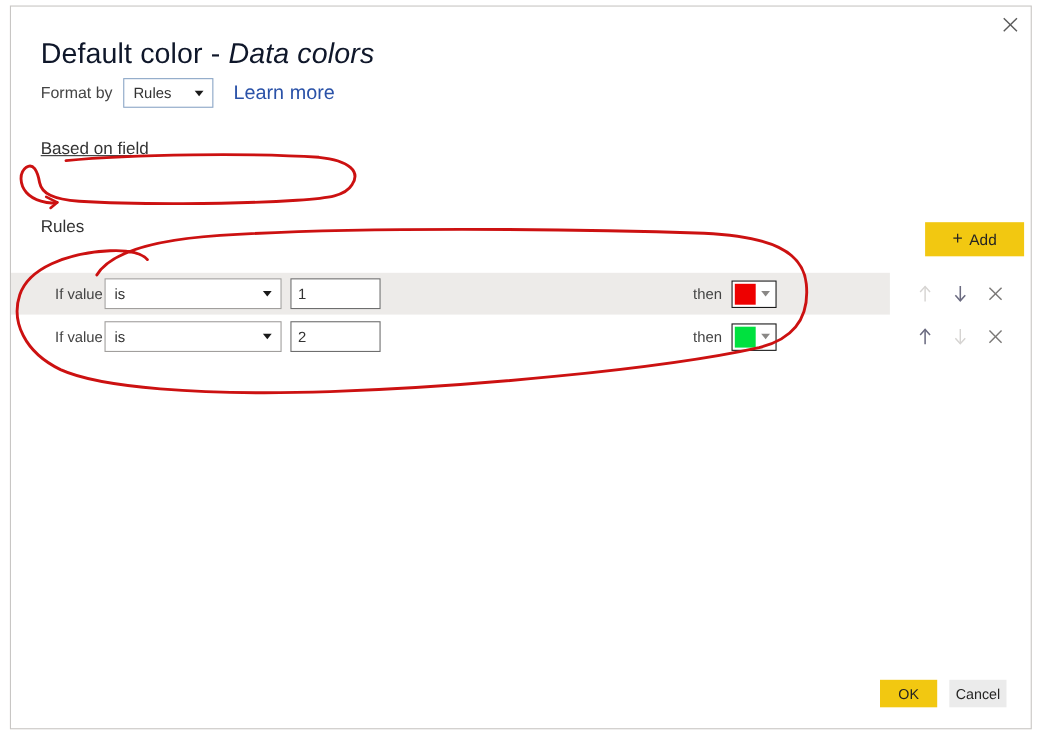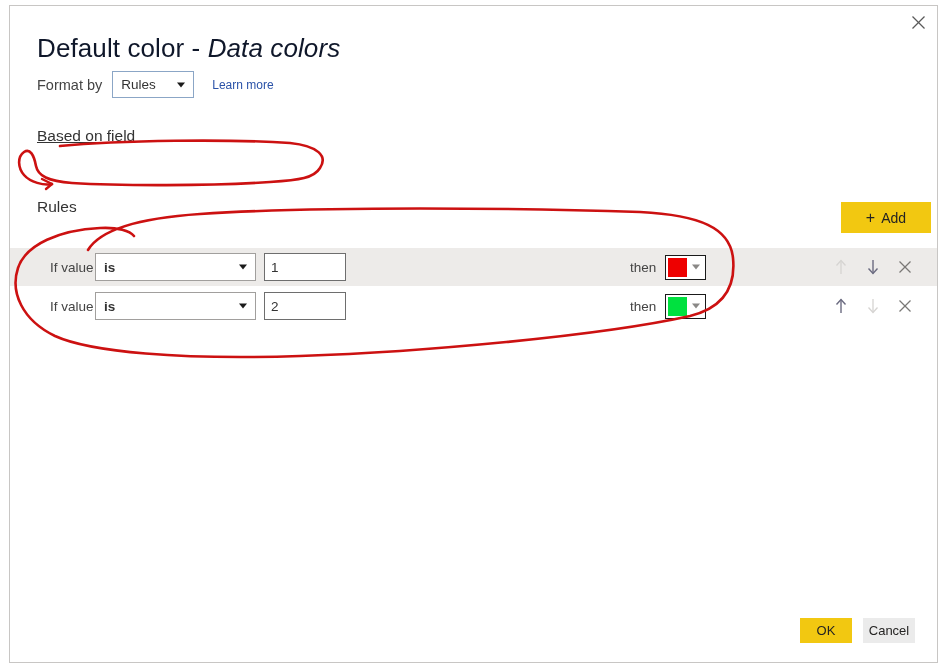--- a/index.html
+++ b/index.html
@@ -93,21 +93,21 @@
     position: absolute;
     right: 8px;
     top: 50%;
     transform: translateY(-50%);
     width: 0; height: 0;
     border-left: 4.5px solid transparent;
     border-right: 4.5px solid transparent;
     border-top: 5.5px solid #1a1a1a;
   }
   #learn-more {
-    font-size: 12px;
+    font-size: 18px;
     color: #2a52a8;
     margin-left: 18px;
     text-decoration: none;
     cursor: pointer;
   }
 
   
   #basedon-label {
     position: absolute;
     left: 27px;
@@ -162,21 +162,21 @@
     justify-content: center;
     gap: 6px;
     padding: 0;
   }
   #add-btn .plus { font-size: 16px; line-height: 1; }
 
   
   .rule-row {
     position: absolute;
     left: 0px;
-    width: 927px;
+    width: 799px;
     height: 38px;
     display: flex;
     align-items: center;
   }
   #rule-row-0 { top: 242px; background: #edebe9; }
   #rule-row-1 { top: 281px; background: #ffffff; }
 
   .ifvalue-label {
     position: absolute;
     left: 40px;
@@ -188,21 +188,20 @@
     left: 85px;
     width: 161px;
     height: 28px;
     border: 1px solid #a19f9d;
     box-sizing: border-box;
     background: #ffffff;
     display: flex;
     align-items: center;
     padding-left: 8px;
     cursor: pointer;
-    font-weight: bold;
   }
   .cond-combo .combo-text {
     font-size: 13.5px;
     color: #333333;
   }
   .value-input {
     position: absolute;
     left: 254px;
     width: 82px;
     height: 28px;

